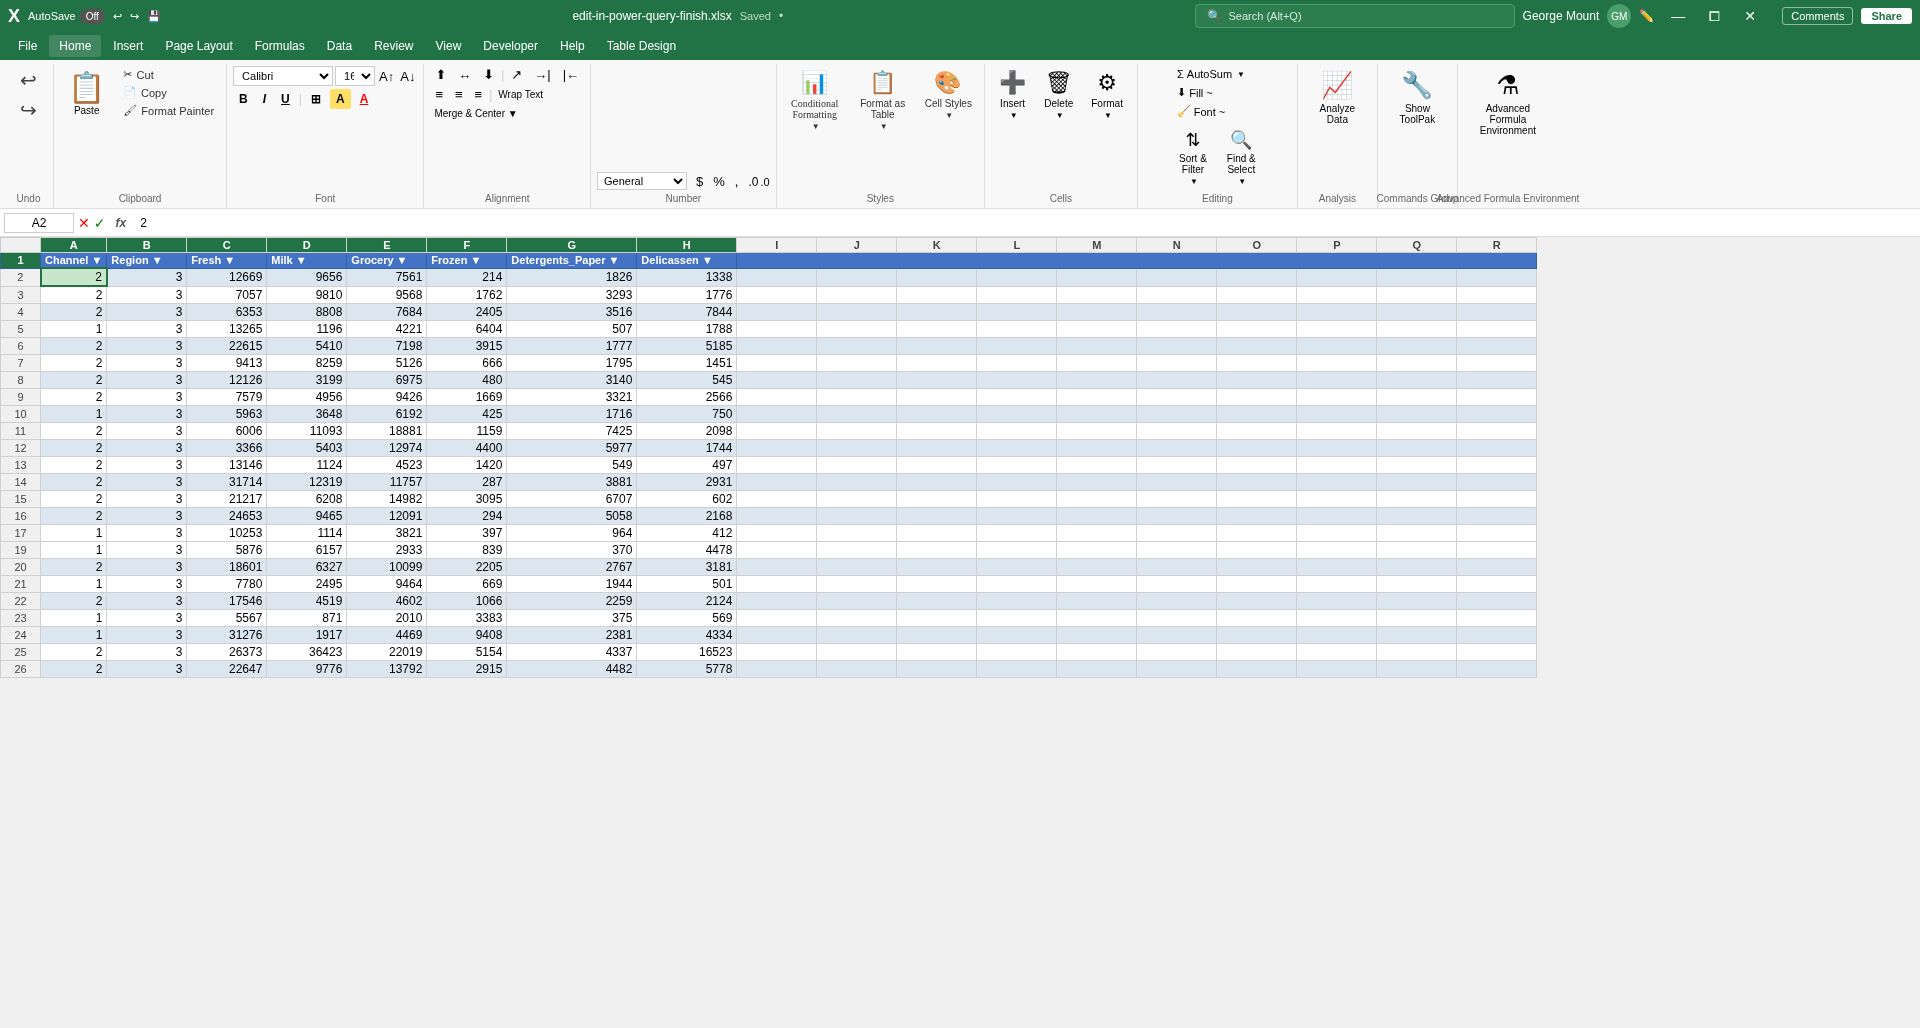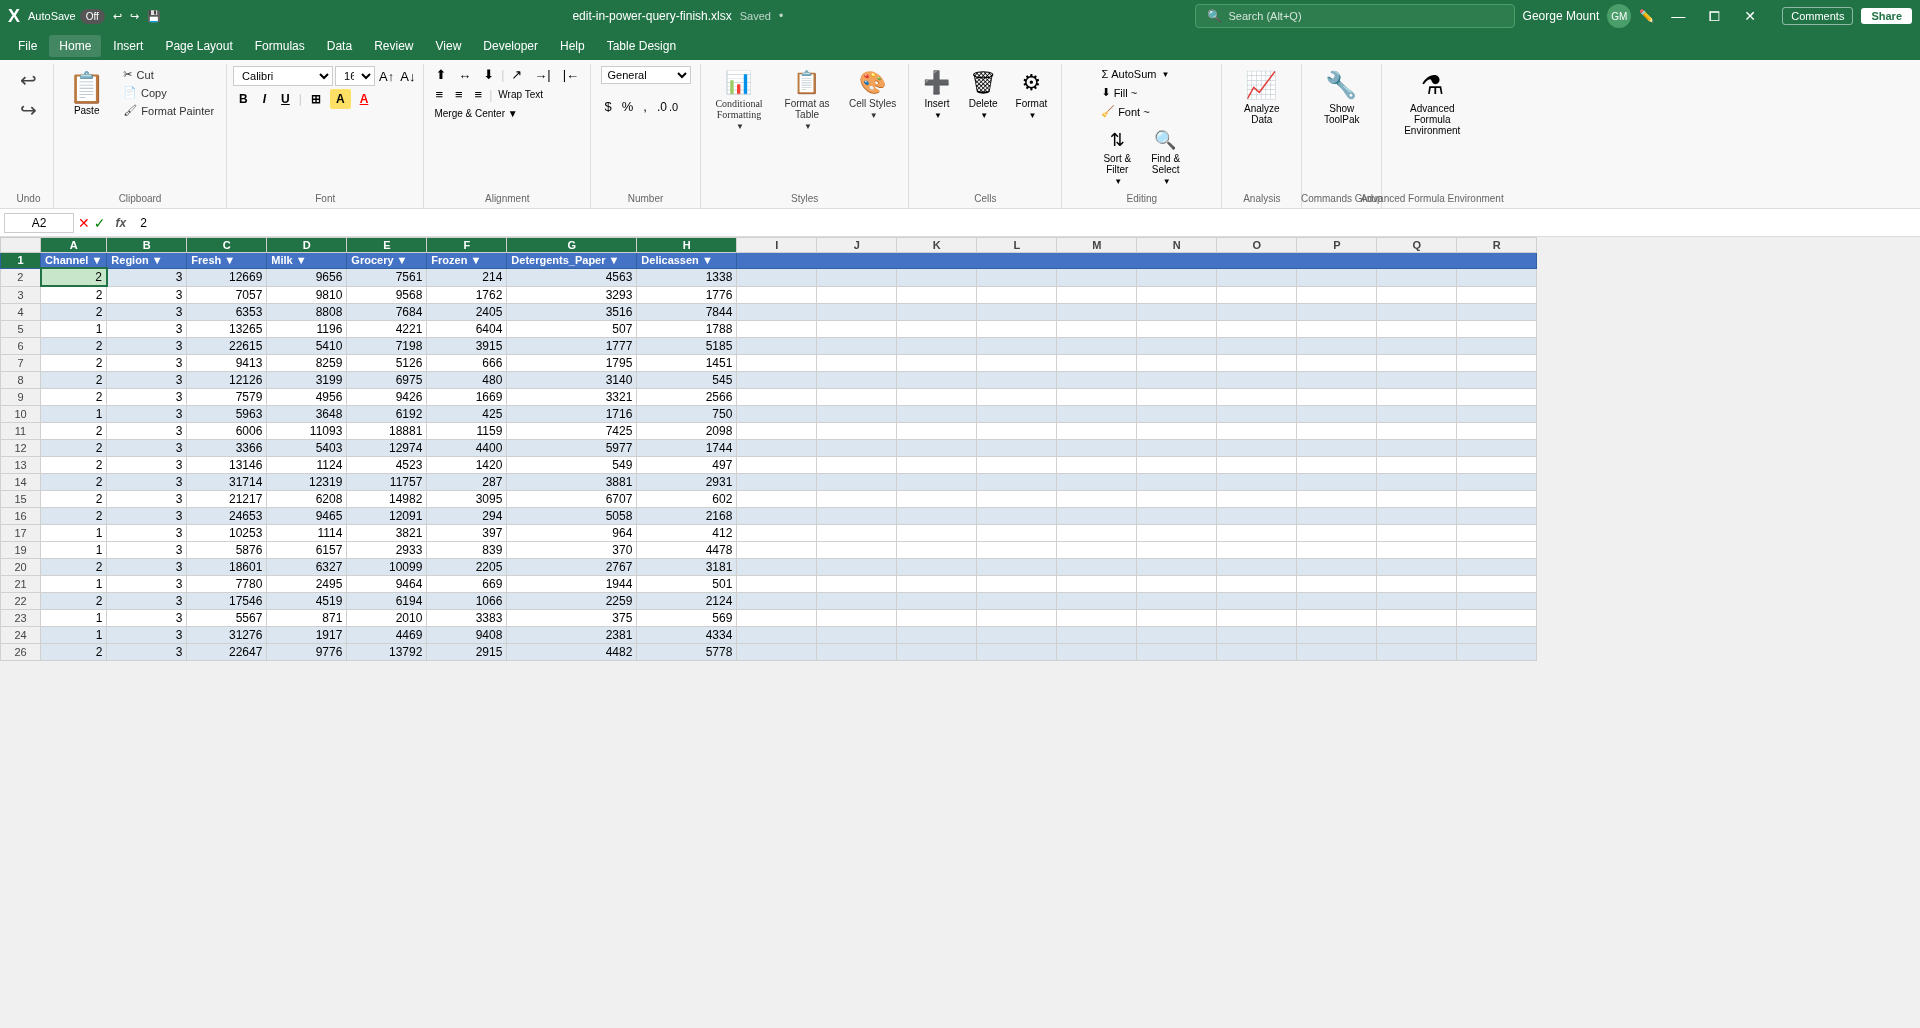--- a/index.html
+++ b/index.html
@@ -398,21 +398,21 @@
         <span style="font-size:10px;cursor:pointer;padding:2px 4px;border-radius:2px;">Wrap Text</span>
       </div>
       <div class="font-row">
         <span style="font-size:10px;cursor:pointer;padding:2px 4px;">Merge &amp; Center ▼</span>
       </div>
     </div>
     <div class="ribbon-group-label">Alignment</div>
   </div>
 
   <div class="ribbon-group" style="min-width:110px;">
-    <div class="ribbon-content" style="flex-direction:column;gap:12px;padding-bottom:16px;">
+    <div class="ribbon-content" style="gap:5px;padding-bottom:16px;align-items:flex-end;">
       <select class="number-format-select">
         <option>General</option>
       </select>
       <div class="number-row">
         <span class="num-btn">$</span>
         <span class="num-btn">%</span>
         <span class="num-btn">,</span>
         <span style="margin-left:4px;">.0</span>
         <span style="cursor:pointer;font-size:11px;">.0</span>
       </div>
@@ -576,21 +576,21 @@
           <td colspan="10"></td>
         </tr>
       <tr class="stripe-row">
             <td class="row-num">2</td>
             <td class="data-cell selected-cell">2</td>
             <td class="data-cell">3</td>
             <td class="data-cell">12669</td>
             <td class="data-cell">9656</td>
             <td class="data-cell">7561</td>
             <td class="data-cell">214</td>
-            <td class="data-cell">4563</td>
+            <td class="data-cell">1826</td>
             <td class="data-cell">1338</td>
             <td style="min-width: 80px;"></td>
             <td style="min-width: 80px;"></td>
             <td style="min-width: 80px;"></td>
             <td style="min-width: 80px;"></td>
             <td style="min-width: 80px;"></td>
             <td style="min-width: 80px;"></td>
             <td style="min-width: 80px;"></td>
             <td style="min-width: 80px;"></td>
             <td style="min-width: 80px;"></td>
@@ -973,21 +973,21 @@
             <td style="min-width: 80px;"></td>
             <td style="min-width: 80px;"></td>
             <td style="min-width: 80px;"></td>
           </tr>
           <tr class="stripe-row">
             <td class="row-num">22</td>
             <td class="data-cell">2</td>
             <td class="data-cell">3</td>
             <td class="data-cell">17546</td>
             <td class="data-cell">4519</td>
-            <td class="data-cell">6194</td>
+            <td class="data-cell">4602</td>
             <td class="data-cell">1066</td>
             <td class="data-cell">2259</td>
             <td class="data-cell">2124</td>
             <td style="min-width: 80px;"></td>
             <td style="min-width: 80px;"></td>
             <td style="min-width: 80px;"></td>
             <td style="min-width: 80px;"></td>
             <td style="min-width: 80px;"></td>
             <td style="min-width: 80px;"></td>
             <td style="min-width: 80px;"></td>
@@ -1030,20 +1030,41 @@
             <td style="min-width: 80px;"></td>
             <td style="min-width: 80px;"></td>
             <td style="min-width: 80px;"></td>
             <td style="min-width: 80px;"></td>
             <td style="min-width: 80px;"></td>
             <td style="min-width: 80px;"></td>
             <td style="min-width: 80px;"></td>
             <td style="min-width: 80px;"></td>
             <td style="min-width: 80px;"></td>
           </tr>
+          <tr class="normal-row">
+            <td class="row-num">25</td>
+            <td class="data-cell">2</td>
+            <td class="data-cell">3</td>
+            <td class="data-cell">26373</td>
+            <td class="data-cell">36423</td>
+            <td class="data-cell">22019</td>
+            <td class="data-cell">5154</td>
+            <td class="data-cell">4337</td>
+            <td class="data-cell">16523</td>
+            <td style="min-width: 80px;"></td>
+            <td style="min-width: 80px;"></td>
+            <td style="min-width: 80px;"></td>
+            <td style="min-width: 80px;"></td>
+            <td style="min-width: 80px;"></td>
+            <td style="min-width: 80px;"></td>
+            <td style="min-width: 80px;"></td>
+            <td style="min-width: 80px;"></td>
+            <td style="min-width: 80px;"></td>
+            <td style="min-width: 80px;"></td>
+          </tr>
           <tr class="stripe-row">
             <td class="row-num">26</td>
             <td class="data-cell">2</td>
             <td class="data-cell">3</td>
             <td class="data-cell">22647</td>
             <td class="data-cell">9776</td>
             <td class="data-cell">13792</td>
             <td class="data-cell">2915</td>
             <td class="data-cell">4482</td>
             <td class="data-cell">5778</td>

